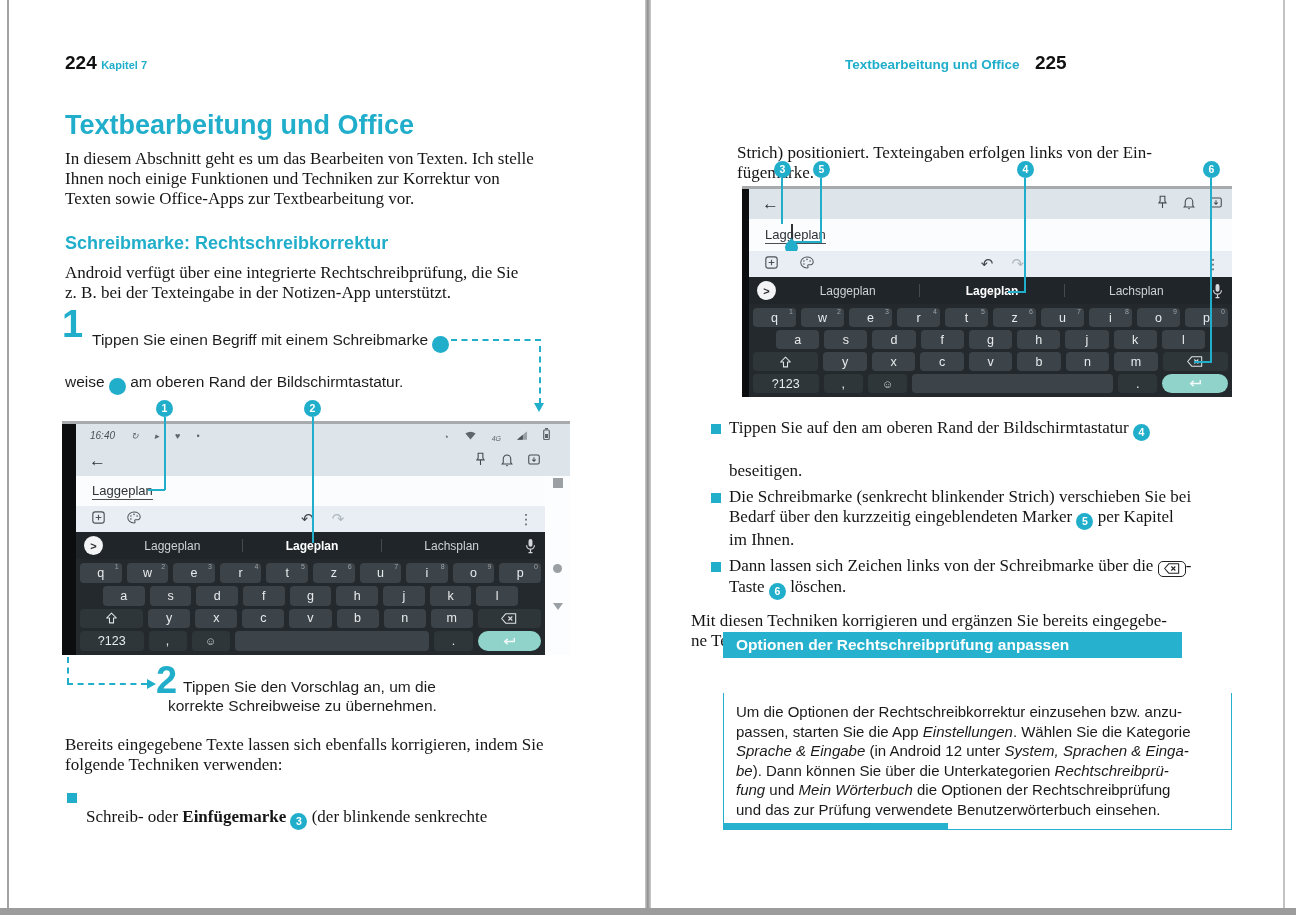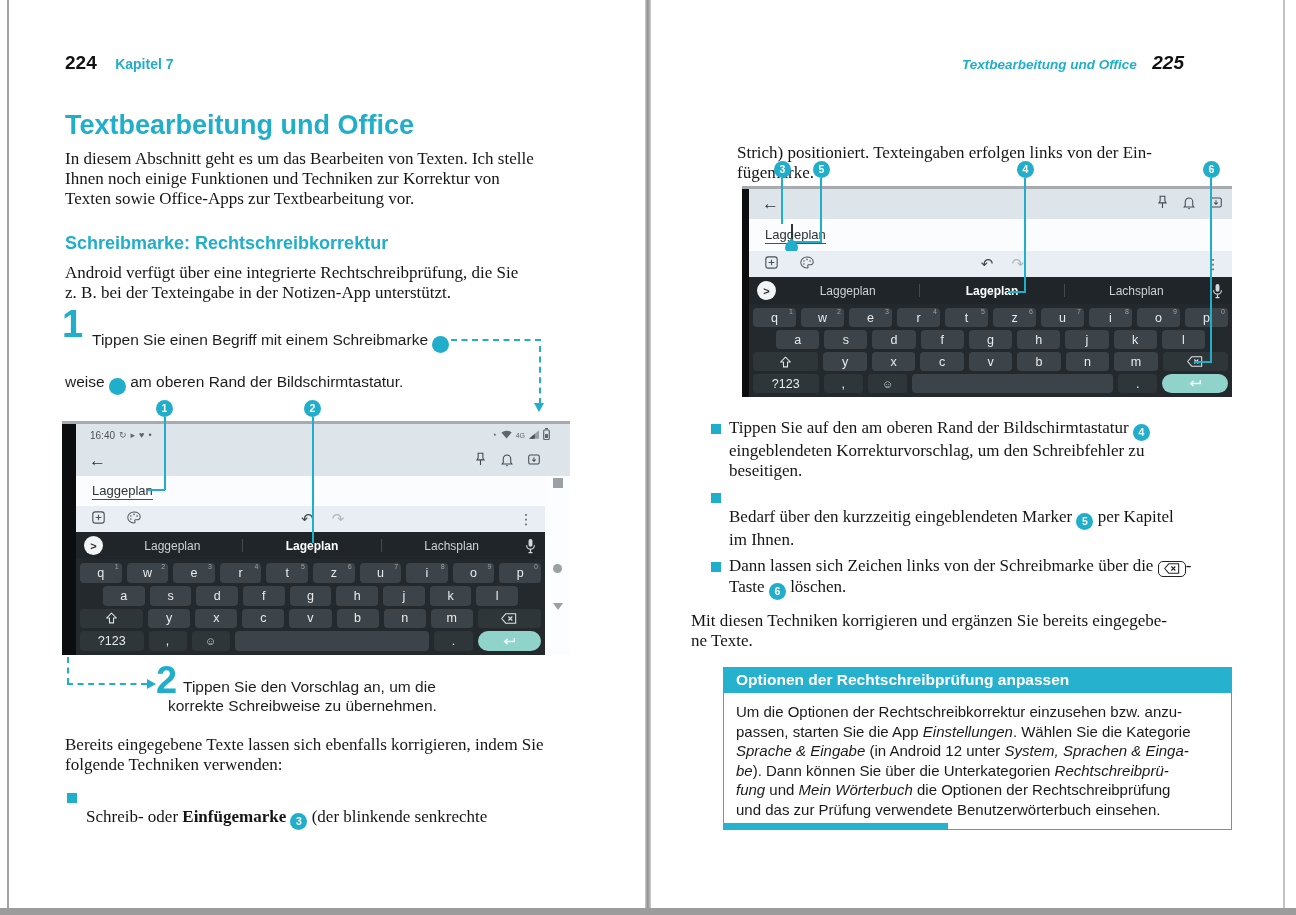--- a/index.html
+++ b/index.html
@@ -51,21 +51,21 @@
   
   .edge-line{position:absolute;top:0;bottom:0;width:2px;background:#a3a3a3;}
   .gutter{position:absolute;top:0;bottom:0;width:6px;background:linear-gradient(to right,#cfcfcf,#8f8f8f 45%,#cfcfcf);}
   .bottom-bar{position:absolute;left:0;width:1296px;height:7px;background:#9c9c9c;}
   
   .shot{position:absolute;z-index:10;}
   .shot-topline{position:absolute;left:0;top:0;right:0;height:3px;background:#a7abae;z-index:2;}
   .shot-strip{position:absolute;background:#0b0d0e;}
   .row{position:absolute;display:flex;align-items:center;}
   .sb-status{background:var(--bar-top);font-size:10px;color:#4a5055;justify-content:space-between;padding:0 20px 0 14px;}
-  .s-ic{display:inline-flex;align-items:center;gap:4px;color:#5f666c;font-size:9px;}
+  .s-ic{display:inline-flex;align-items:flex-end;gap:16px;color:#5f666c;font-size:9px;font-style:italic;}
   .sb-appbar{background:var(--bar-top);}
   .back-arrow{font-size:17px;color:#2e3337;margin-left:13px;}
   .appbar-right{margin-left:auto;display:flex;align-items:center;gap:15px;color:var(--icon-gray);}
   .sb-content{background:var(--content-bg);}
   .note-word{font-size:13px;color:#2d3237;margin-left:16px;border-bottom:1px solid #4a4f54;padding-bottom:1px;}
   .sb-toolbar{background:var(--bar-tool);color:#4b5258;}
   .tb-left{display:flex;align-items:center;gap:22px;margin-left:16px;}
   .tb-mid{display:flex;align-items:center;gap:18px;position:absolute;left:48%;}
   .undo-ic{font-size:15px;color:#3f464c;}
   .redo-ic{font-size:15px;color:#aeb7bd;}
@@ -107,21 +107,21 @@
 </head>
 <body>
 
 <div class="edge-line" style="left:7px;"></div>
 <div class="edge-line" style="left:1283px;background:#c2c2c2;"></div>
 <div class="gutter" style="left:645px;"></div>
 <div class="bottom-bar" style="top:908px;"></div>
 
 <div class="abs" style="left:65px;top:52px;">
   <span class="pagenum">224</span>
-  <span class="runhead" style="margin-left:14px;font-size:14px;">Kapitel 7</span>
+  <span class="runhead" style="margin-left:0;font-size:11px;">Kapitel 7</span>
 </div>
 
 <div class="abs h1" style="left:65px;top:110px;">Textbearbeitung und Office</div>
 
 <div class="abs serif pre" style="left:65px;top:149px;width:512px;">In diesem Abschnitt geht es um das Bearbeiten von Texten. Ich stelle
 Ihnen noch einige Funktionen und Techniken zur Korrektur von
 Texten sowie Office-Apps zur Textbearbeitung vor.</div>
 
 <div class="abs h2" style="left:65px;top:233px;">Schreibmarke: Rechtschreibkorrektur</div>
 
@@ -334,21 +334,21 @@
 <div class="abs stepnum" style="left:156px;top:663px;">2</div>
 <div class="abs sansstep pre" style="left:168px;top:677px;width:290px;text-indent:15px;">Tippen Sie den Vorschlag an, um die
 korrekte Schreibweise zu übernehmen.</div>
 
 <div class="abs serif pre" style="left:65px;top:735px;width:512px;">Bereits eingegebene Texte lassen sich ebenfalls korrigieren, indem Sie
 folgende Techniken verwenden:</div>
 
 <div class="bullet-square" style="left:67px;top:793px;"></div>
 <div class="abs serif" style="left:86px;top:787px;width:500px;"><br><span>Schreib- oder </span><b>Einfügemarke</b><span> </span><span class="badge">3</span><span> (der blinkende senkrechte</span></div>
 
-<div class="abs" style="left:873px;top:52px;width:400px;text-align:center;font-style:italic;">
+<div class="abs" style="left:845px;top:52px;width:400px;text-align:left;">
   <span class="runhead">Textbearbeitung und Office</span>
   <span class="pagenum" style="margin-left:11px;">225</span>
 </div>
 
 <div class="abs serif pre" style="left:737px;top:103px;width:512px;margin-top:40px;">Strich) positioniert. Texteingaben erfolgen links von der Ein-
 fügemarke.</div>
 
 <div class="mbadge badge" style="left:774px;top:161px;">3</div>
 <div class="mbadge badge" style="left:813px;top:161px;">5</div>
 <div class="mbadge badge" style="left:1017px;top:161px;">4</div>
@@ -511,29 +511,29 @@
             <path d="M14 1v4H4" fill="none" stroke="#f4faf9" stroke-width="1.6"></path>
             <path d="M6.5 2L3 5l3.5 8" fill="none" stroke="none"></path>
             <path d="M6.5 2L3 5l3.5 3" fill="none" stroke="#f4faf9" stroke-width="1.6"></path>
           </svg>
         </div>
       </div>
     </div>
 </div>
 
 <div class="bullet-square" style="left:711px;top:424px;"></div>
-<div class="abs serif" style="left:729px;top:418px;width:520px;"><span>Tippen Sie auf den am oberen Rand der Bildschirmtastatur </span><span class="badge">4</span><br><span>eingeblendeten Korrekturvorschlag, um den Schreibfehler zu</span><br><span>beseitigen.</span></div>
+<div class="abs serif" style="left:729px;top:418px;width:520px;"><span>Tippen Sie auf den am oberen Rand der Bildschirmtastatur </span><span class="badge">4</span><br><br><span>beseitigen.</span></div>
 
 <div class="bullet-square" style="left:711px;top:493px;"></div>
-<div class="abs serif" style="left:729px;top:487px;width:520px;"><br><span>Bedarf über den kurzzeitig eingeblendeten Marker </span><span class="badge">5</span><span> per Kapitel</span><br><span>im Ihnen.</span></div>
+<div class="abs serif" style="left:729px;top:487px;width:520px;"><span>Die Schreibmarke (senkrecht blinkender Strich) verschieben Sie bei</span><br><span>Bedarf über den kurzzeitig eingeblendeten Marker </span><span class="badge">5</span><span> per Kapitel</span><br><span>im Ihnen.</span></div>
 
 <div class="bullet-square" style="left:711px;top:562px;"></div>
 <div class="abs serif" style="left:729px;top:556px;width:520px;"><span>Dann lassen sich Zeichen links von der Schreibmarke über die </span><span class="inline-keycap"><svg width="16" height="11" viewBox="0 0 24 16">
         <path d="M7 1h15v14H7L1 8z" fill="none" stroke="currentColor" stroke-width="1.6" stroke-linejoin="round"></path>
         <path d="M11 5l6 6M17 5l-6 6" stroke="currentColor" stroke-width="1.6"></path>
       </svg></span><span>-</span><br><span>Taste </span><span class="badge">6</span><span> löschen.</span></div>
 
 <div class="abs serif pre" style="left:691px;top:611px;width:512px;">Mit diesen Techniken korrigieren und ergänzen Sie bereits eingegebe-
 ne Texte.</div>
 
-<div class="abs ibox-head" style="left:723px;top:667px;width:509px;height:26px;">Optionen der Rechtschreibprüfung anpassen</div>
+<div class="abs ibox-head" style="left:723px;top:632px;width:459px;height:26px;">Optionen der Rechtschreibprüfung anpassen</div>
 <div class="abs ibox-body" style="left:723px;top:693px;width:509px;height:137px;"><span>Um die Optionen der Rechtschreibkorrektur einzusehen bzw. anzu-</span><br><span>passen, starten Sie die App </span><i>Einstellungen</i><span>. Wählen Sie die Kategorie</span><br><i>Sprache &amp; Eingabe</i><span> (in Android 12 unter </span><i>System, Sprachen &amp; Einga-</i><br><i>be</i><span>). Dann können Sie über die Unterkategorien </span><i>Rechtschreibprü-</i><br><i>fung</i><span> und </span><i>Mein Wörterbuch</i><span> die Optionen der Rechtschreibprüfung</span><br><span>und das zur Prüfung verwendete Benutzerwörterbuch einsehen.</span></div>
 <div class="ibox-bar abs" style="left:723px;top:823px;width:225px;height:7px;"></div>
 
 </body></html>

